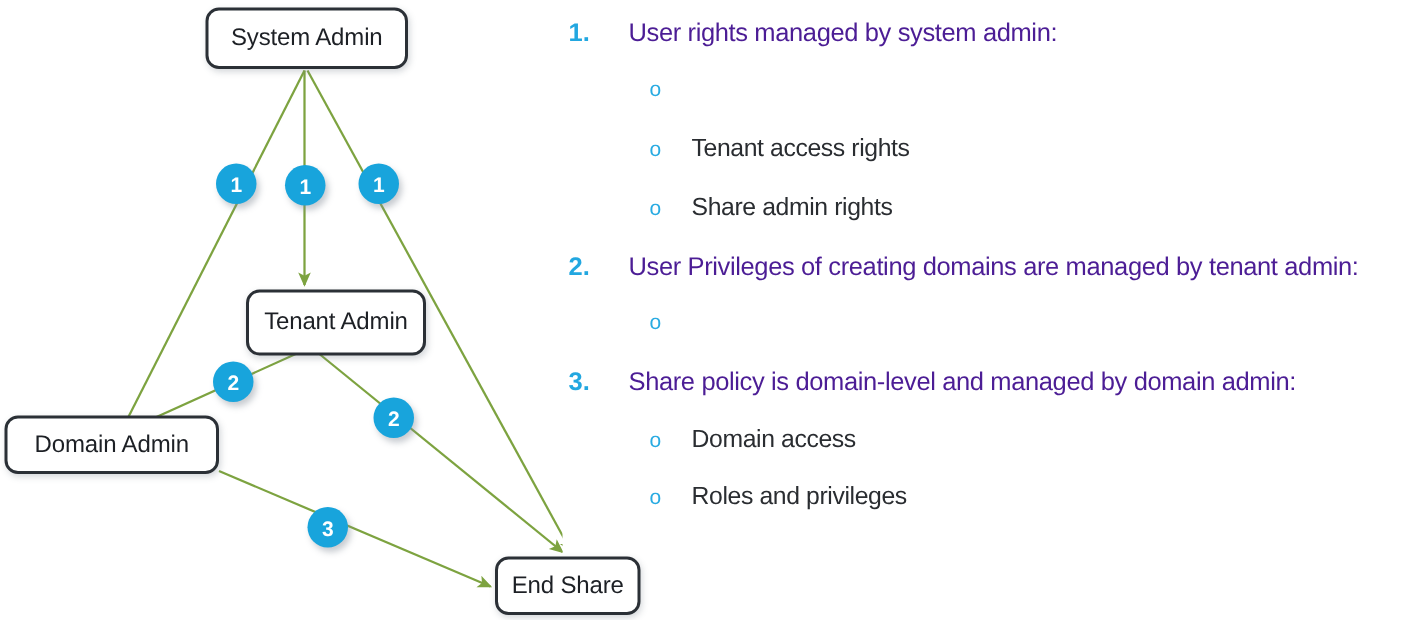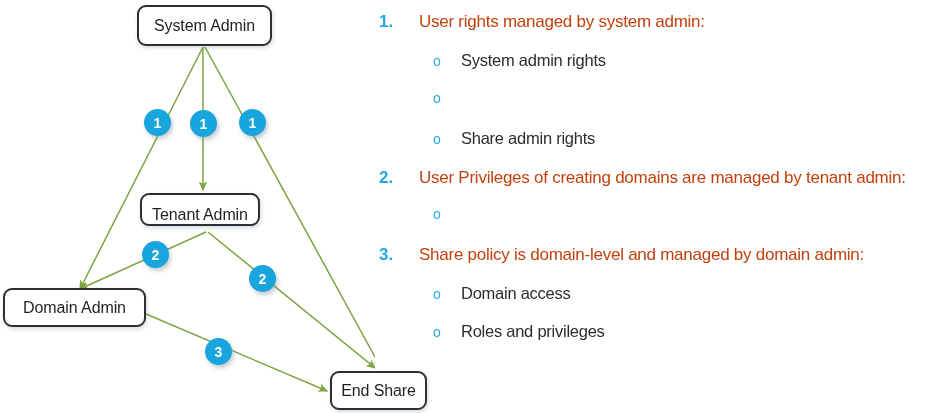--- a/index.html
+++ b/index.html
@@ -43,22 +43,22 @@
     align-items: center;
     justify-content: center;
     color: #1d2025;
     font-size: 16px;
     letter-spacing: -0.1px;
     white-space: nowrap;
     box-shadow: 1px 2px 4px rgba(120,130,140,0.30);
     z-index: 5;
   }
   #node-system-admin { left: 137px; top: 5px;   width: 135px; height: 41px; }
-  #node-tenant-admin { left: 140px; top: 193px; width: 120px; height: 33px; align-items: flex-end; }
-  #node-domain-admin { left: 3px;   top: 288px; width: 143px; height: 39px; }
+  #node-tenant-admin { left: 164px; top: 193px; width: 120px; height: 44px; }
+  #node-domain-admin { left: 3px;   top: 277px; width: 143px; height: 39px; }
   #node-end-user     { left: 330px; top: 371px; width: 97px;  height: 39px; }
 
   
   .badge {
     position: absolute;
     width: 27px;
     height: 27px;
     border-radius: 50%;
     background: #18a4dc;
     color: #ffffff;
@@ -87,21 +87,21 @@
     white-space: nowrap;
   }
   .num-marker {
     color: #22a7e0;
     font-size: 17px;
     font-weight: bold;
     width: 40px;
     flex: 0 0 40px;
   }
   .level1-text {
-    color: #c2410c;
+    color: #4c1d95;
     font-size: 17px;
     letter-spacing: -0.25px;
   }
   .sub-row {
     position: absolute;
     display: flex;
     align-items: baseline;
     white-space: nowrap;
   }
   .bullet-o {
@@ -173,25 +173,25 @@
 
 <div id="text-pane">
 
   <div class="list-row" style="left:4px; top:12px;">
     <span class="num-marker">1.</span>
     <span class="level1-text">User rights managed by system admin:</span>
   </div>
 
   <div class="sub-row" style="left:58px; top:51px;">
     <span class="bullet-o">o</span>
-    <span class="level2-text">System admin rights</span>
   </div>
 
   <div class="sub-row" style="left:58px; top:90px;">
     <span class="bullet-o">o</span>
+    <span class="level2-text">Tenant access rights</span>
   </div>
 
   <div class="sub-row" style="left:58px; top:129px;">
     <span class="bullet-o">o</span>
     <span class="level2-text">Share admin rights</span>
   </div>
 
   <div class="list-row" style="left:4px; top:168px;">
     <span class="num-marker">2.</span>
     <span class="level1-text">User Privileges of creating domains are managed by tenant admin:</span>

